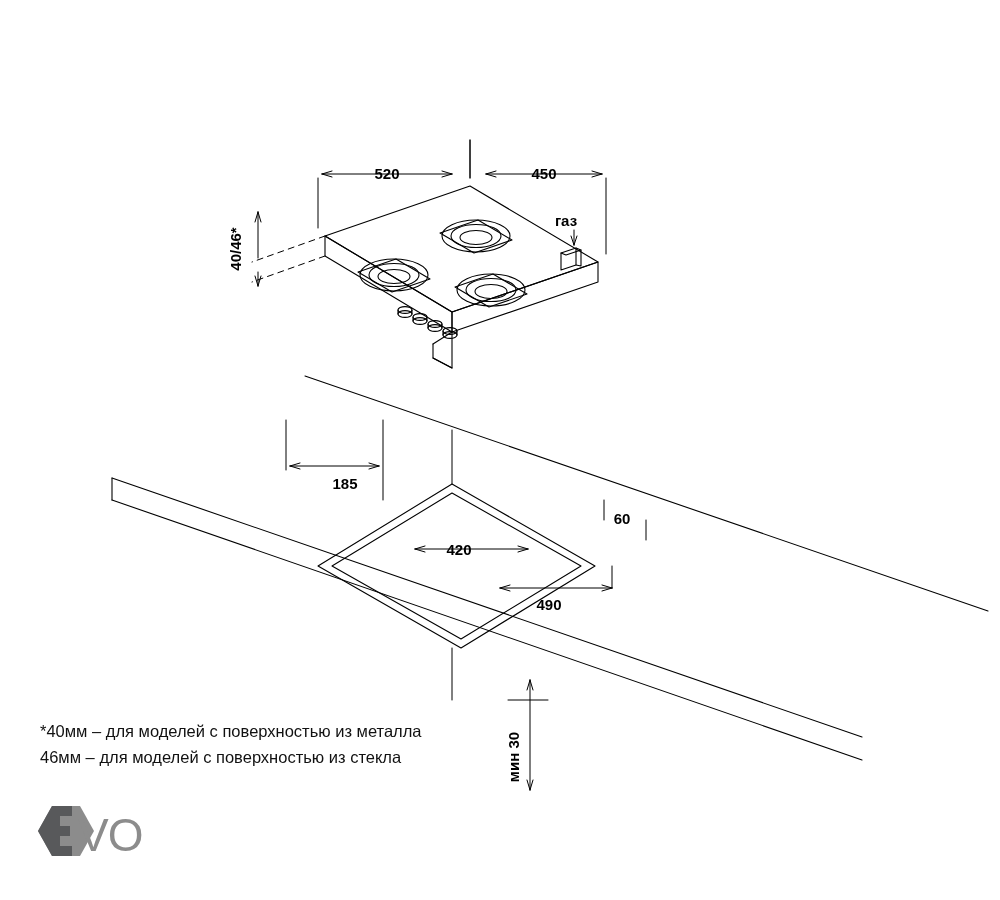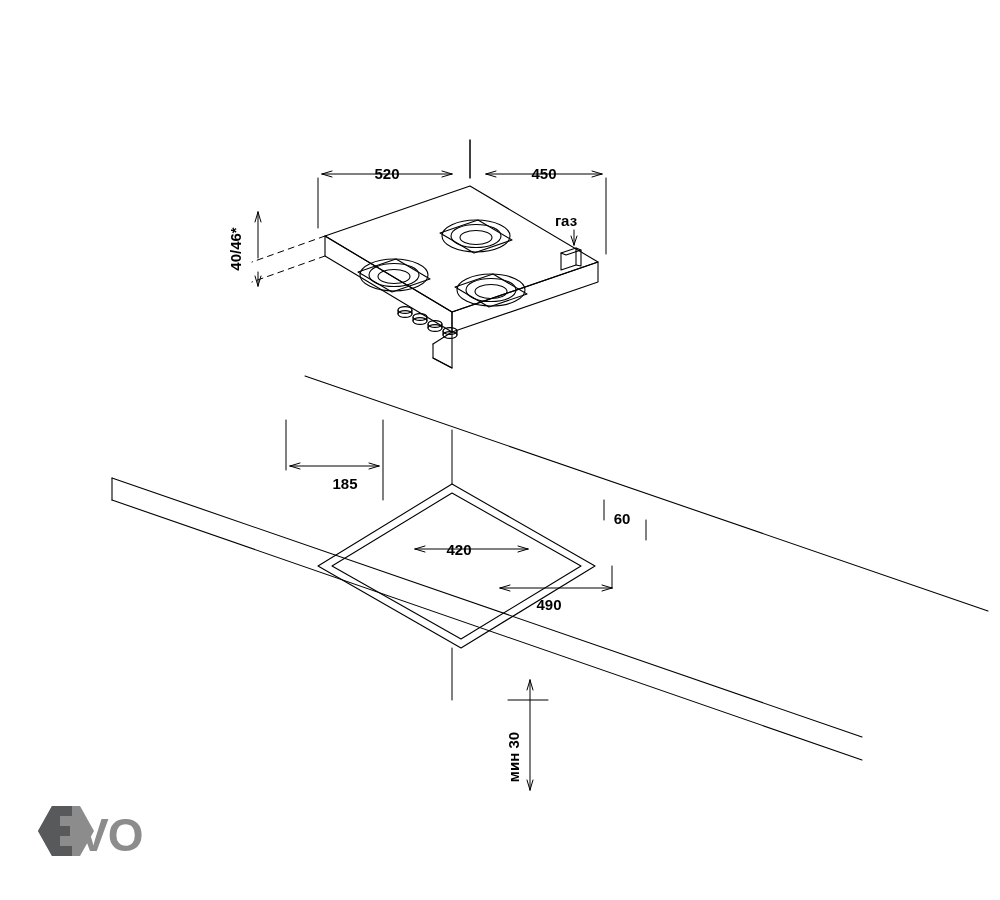--- a/index.html
+++ b/index.html
@@ -38,21 +38,21 @@
     line-height: 26px;
     color: #111111;
     white-space: nowrap;
   }
   .note-line { display: block; }
   .logo-text {
     position: absolute;
     left: 78px;
     top: 808px;
     font-size: 46px;
-    font-weight: bold;
+    font-weight: normal;
     letter-spacing: -1px;
     color: #8c8c8c;
     font-family: "Liberation Sans", sans-serif;
   }
   text {
     font-family: "Liberation Sans", sans-serif;
     font-weight: bold;
     fill: #000000;
   }
   .dim-text { font-size: 15px; }
@@ -221,16 +221,20 @@
       <text class="dim-text" x="622" y="524" text-anchor="middle">60</text>
       <text class="dim-text" x="519" y="757" text-anchor="middle" transform="rotate(-90 519 757)">мин 30</text>
     </g>
 
     <g>
       <polygon points="52,806 80,806 94,831 80,856 52,856 38,831" fill="#8c8c8c" stroke="none"></polygon>
       <polygon points="52,806 72,806 72,816 60,816 60,826 70,826 70,836 60,836 60,846 72,846 72,856 52,856 38,831" fill="#58595b" stroke="none"></polygon>
     </g>
   </svg>
 
+  <div class="note-block">
+    <span class="note-line">*40мм – для моделей с поверхностью  из металла</span>
+    <span class="note-line">46мм – для моделей с поверхностью из стекла</span>
+  </div>
 
   <div class="logo-text">VO</div>
 
 </div>
 
 </body></html>

